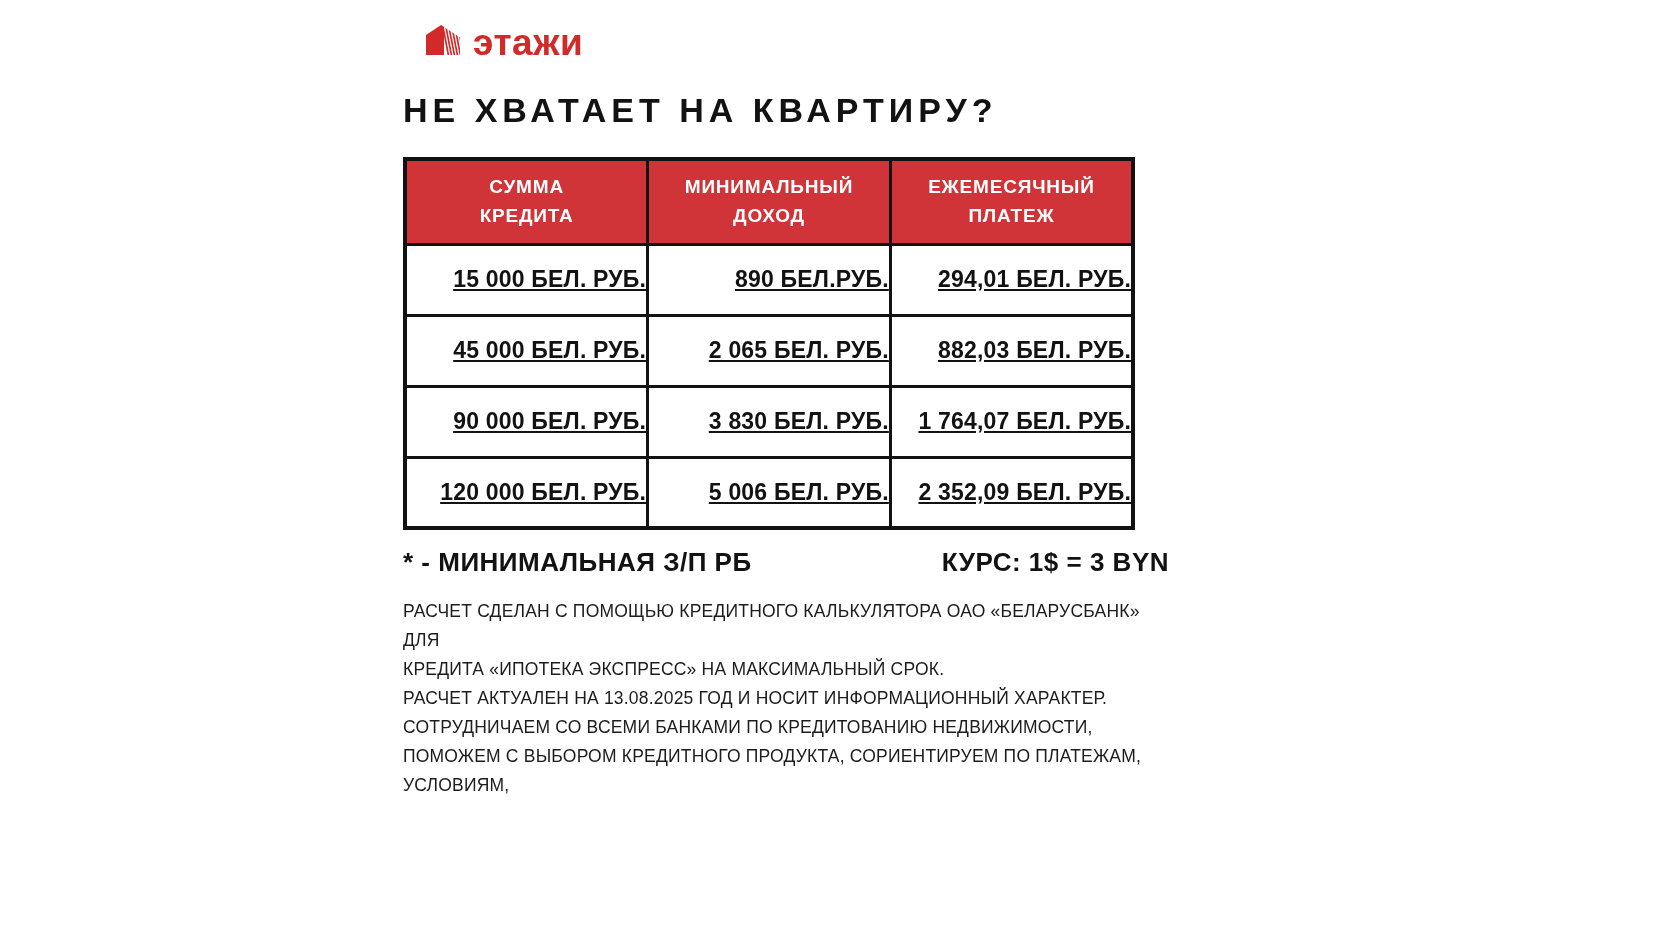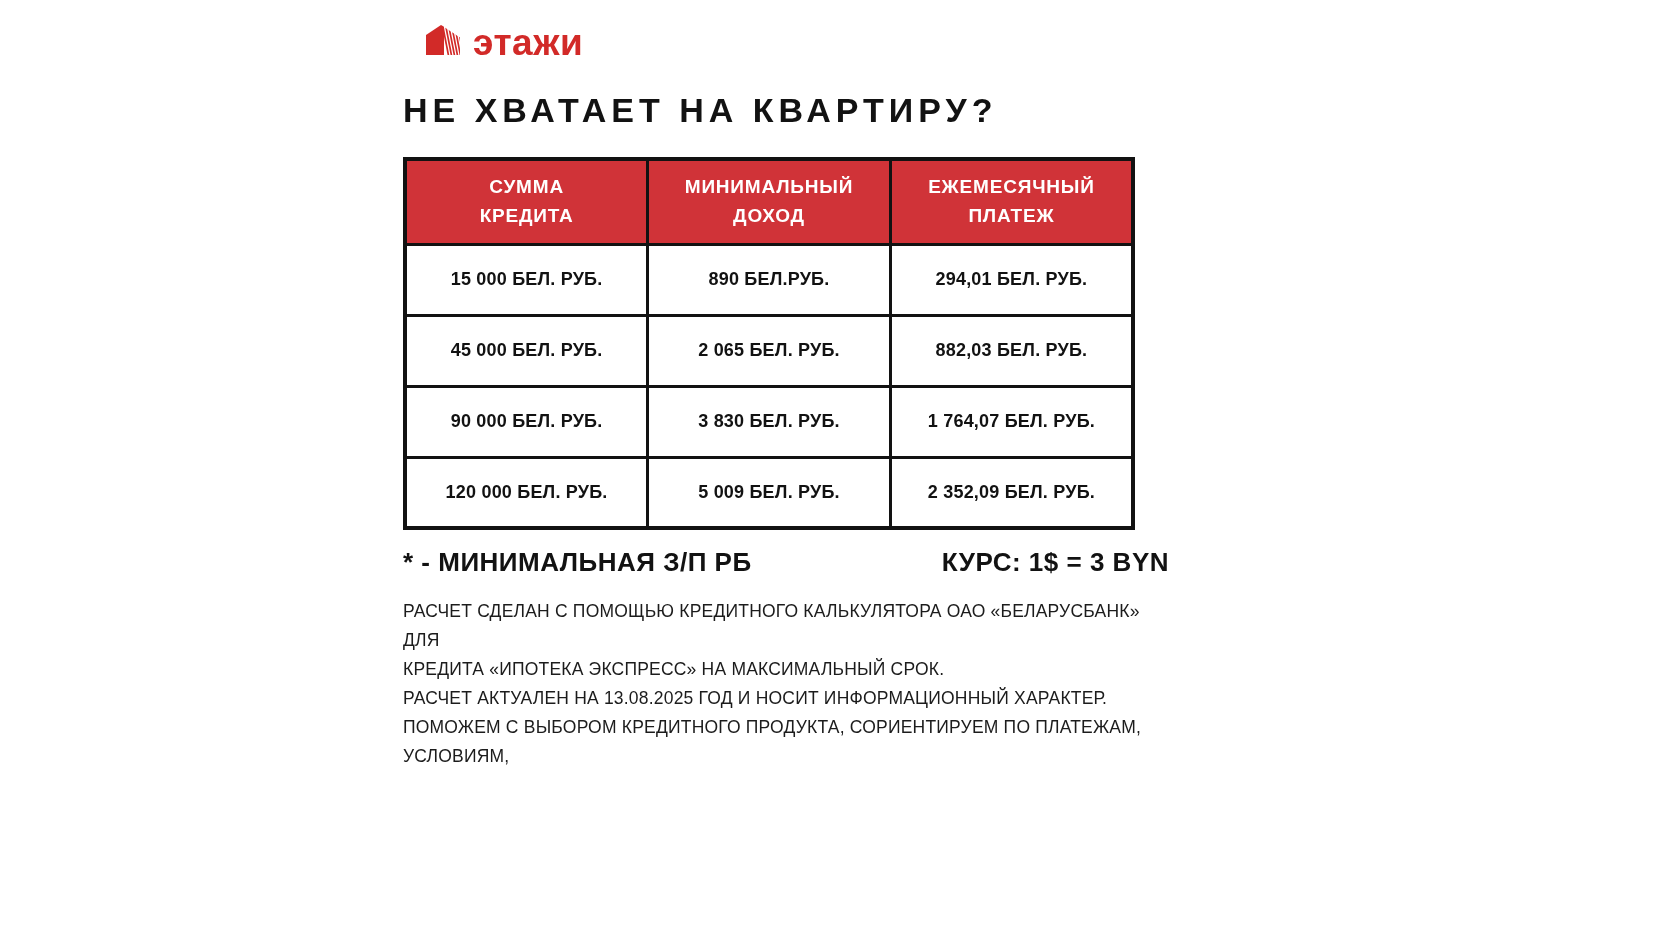--- a/index.html
+++ b/index.html
@@ -50,26 +50,27 @@
     height: 85px;
     border: 3px solid var(--ink);
     white-space: pre-line;
     line-height: 1.5;
     text-align: center;
     vertical-align: middle;
   }
   .credit-table td {
     height: 71px;
     border: 3px solid var(--ink);
-    text-align: center;
+    text-align: right;
     vertical-align: middle;
-    font-size: 18px;
+    font-size: 23px;
     font-weight: bold;
     color: var(--ink);
     letter-spacing: 0.2px;
+    text-decoration: underline;
   }
 
   .footnote {
     display: flex;
     justify-content: space-between;
     align-items: baseline;
     margin-top: 17px;
     font-size: 26px;
     font-weight: bold;
     letter-spacing: 0.5px;
@@ -136,32 +137,33 @@
           <td>2 065 БЕЛ. РУБ.</td>
           <td>882,03 БЕЛ. РУБ.</td>
         </tr>
         <tr>
           <td>90 000 БЕЛ. РУБ.</td>
           <td>3 830 БЕЛ. РУБ.</td>
           <td>1 764,07 БЕЛ. РУБ.</td>
         </tr>
         <tr>
           <td>120 000 БЕЛ. РУБ.</td>
-          <td>5 009 БЕЛ. РУБ.</td>
+          <td>5 006 БЕЛ. РУБ.</td>
           <td>2 352,09 БЕЛ. РУБ.</td>
         </tr>
       </tbody>
   </table>
 
   <div class="footnote">
     <span>* - МИНИМАЛЬНАЯ З/П РБ</span>
     <span>КУРС: 1$ = 3 BYN</span>
   </div>
 
   <div class="disclaimer">
       <div>РАСЧЕТ СДЕЛАН С ПОМОЩЬЮ КРЕДИТНОГО КАЛЬКУЛЯТОРА ОАО «БЕЛАРУСБАНК» ДЛЯ</div>
       <div>КРЕДИТА «ИПОТЕКА ЭКСПРЕСС» НА МАКСИМАЛЬНЫЙ СРОК.</div>
       <div>РАСЧЕТ АКТУАЛЕН НА 13.08.2025 ГОД И НОСИТ ИНФОРМАЦИОННЫЙ ХАРАКТЕР.</div>
+      <div>СОТРУДНИЧАЕМ СО ВСЕМИ БАНКАМИ ПО КРЕДИТОВАНИЮ НЕДВИЖИМОСТИ,</div>
       <div>ПОМОЖЕМ С ВЫБОРОМ КРЕДИТНОГО ПРОДУКТА, СОРИЕНТИРУЕМ ПО ПЛАТЕЖАМ,</div>
       <div>УСЛОВИЯМ,</div>
     </div>
 
 </div>
 
 </body></html>

